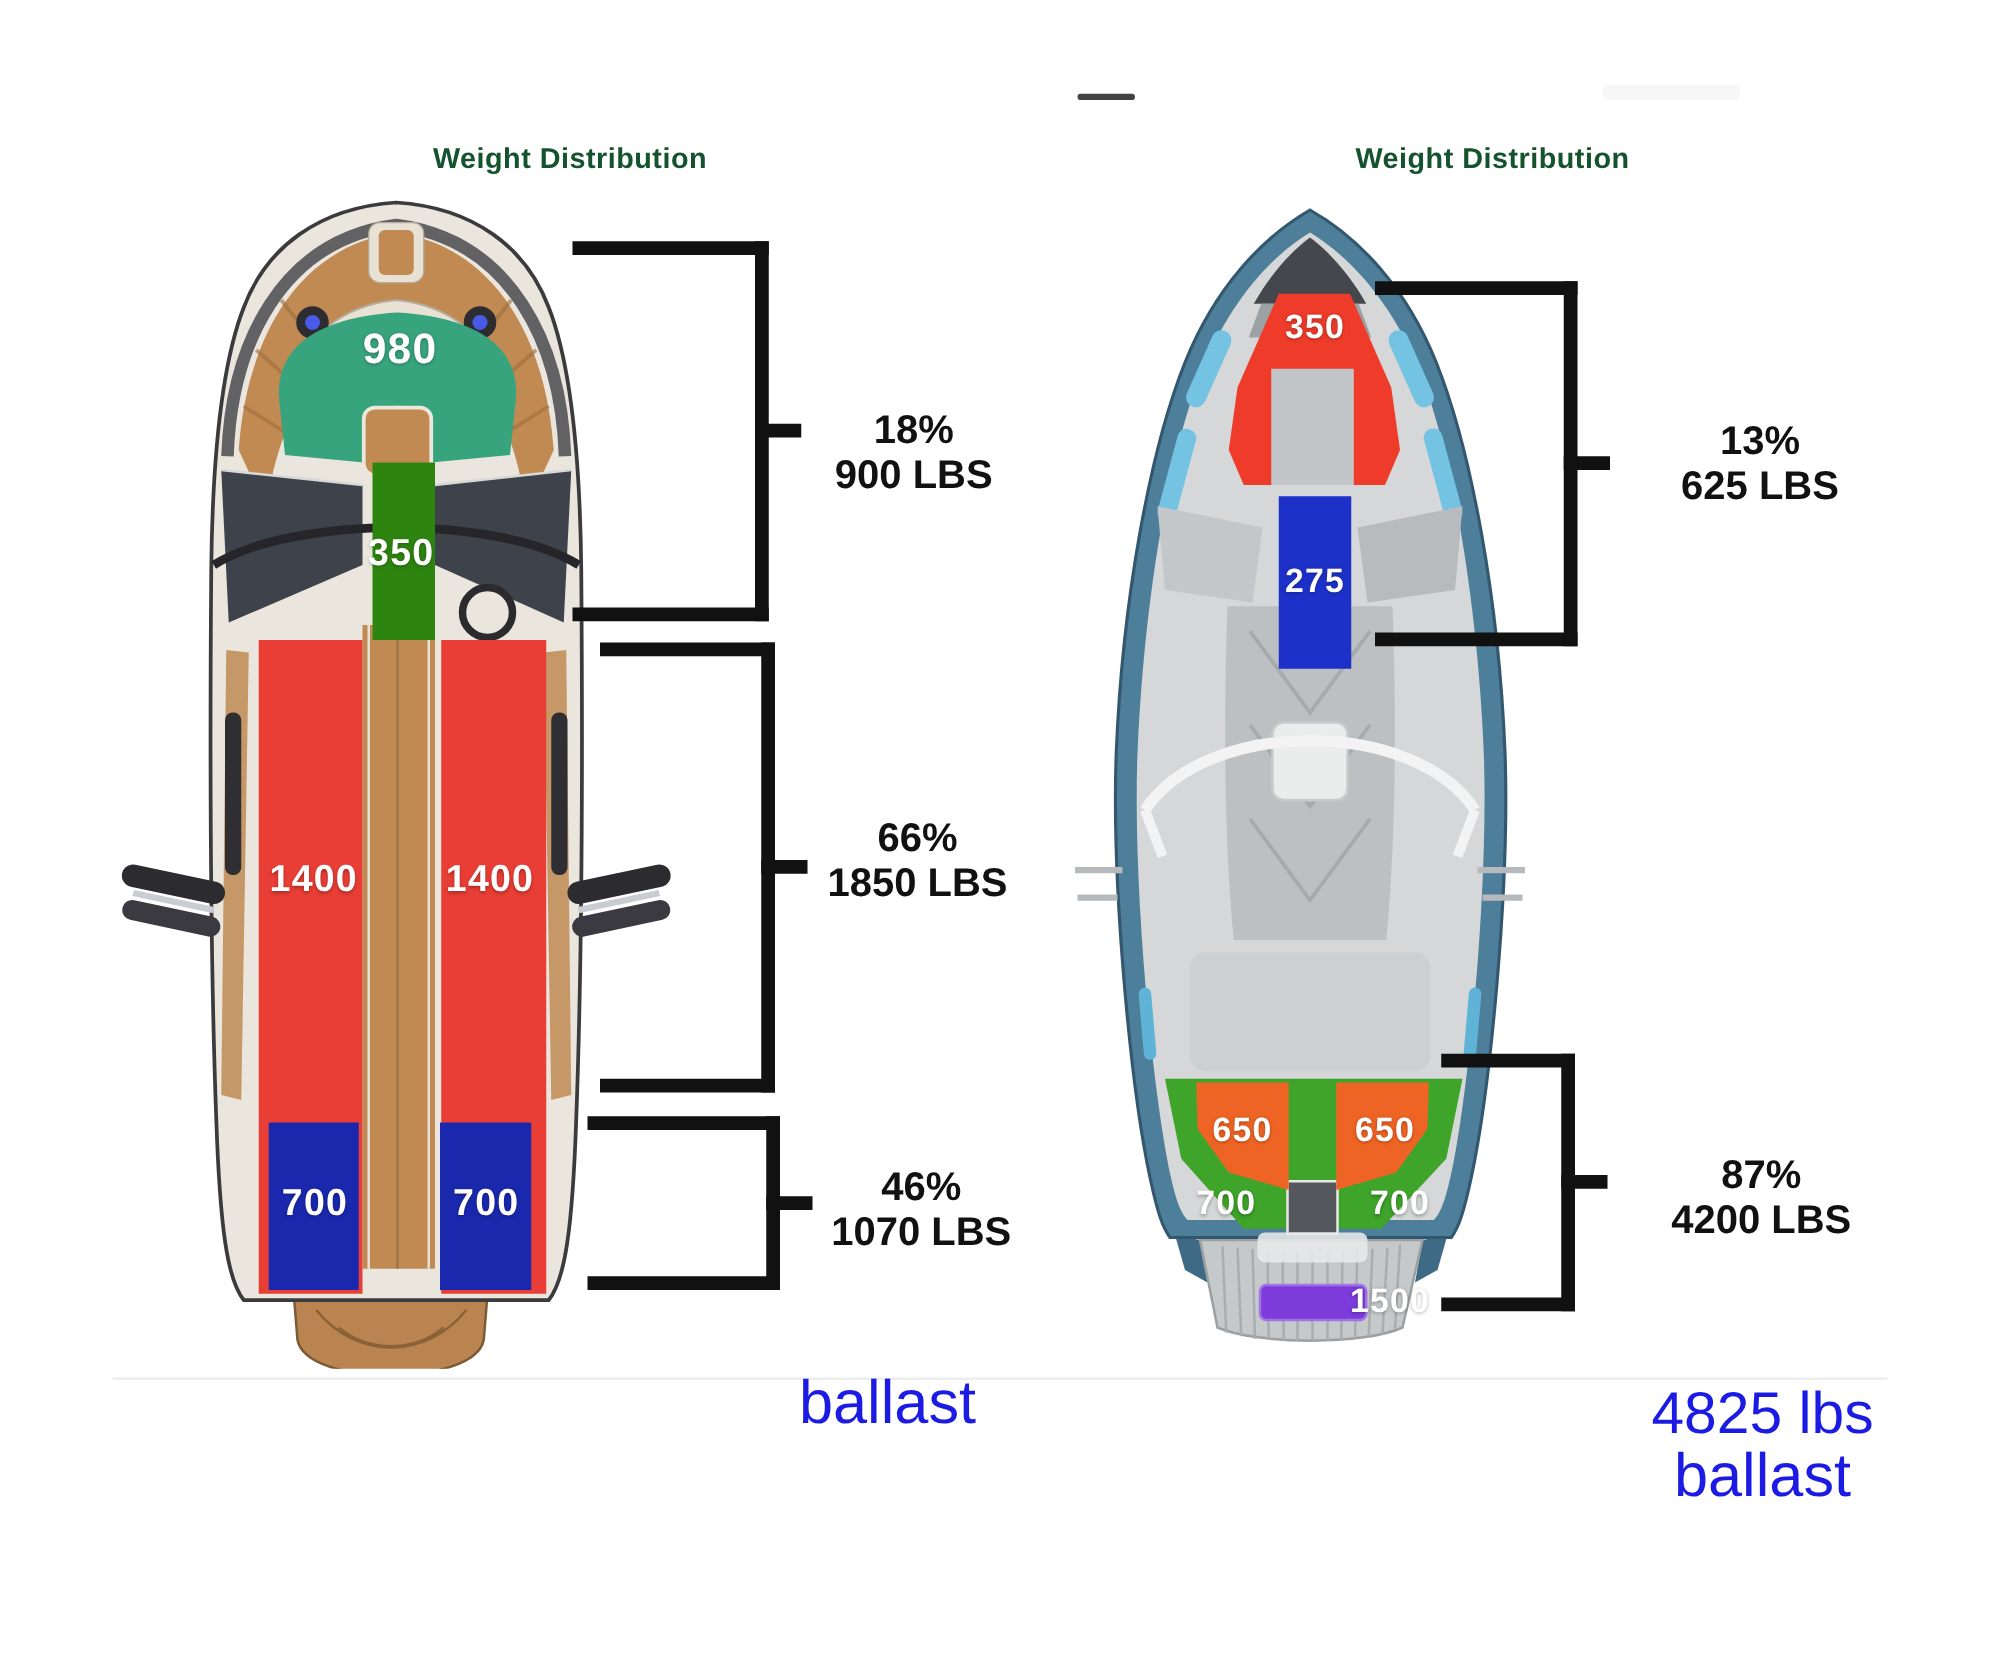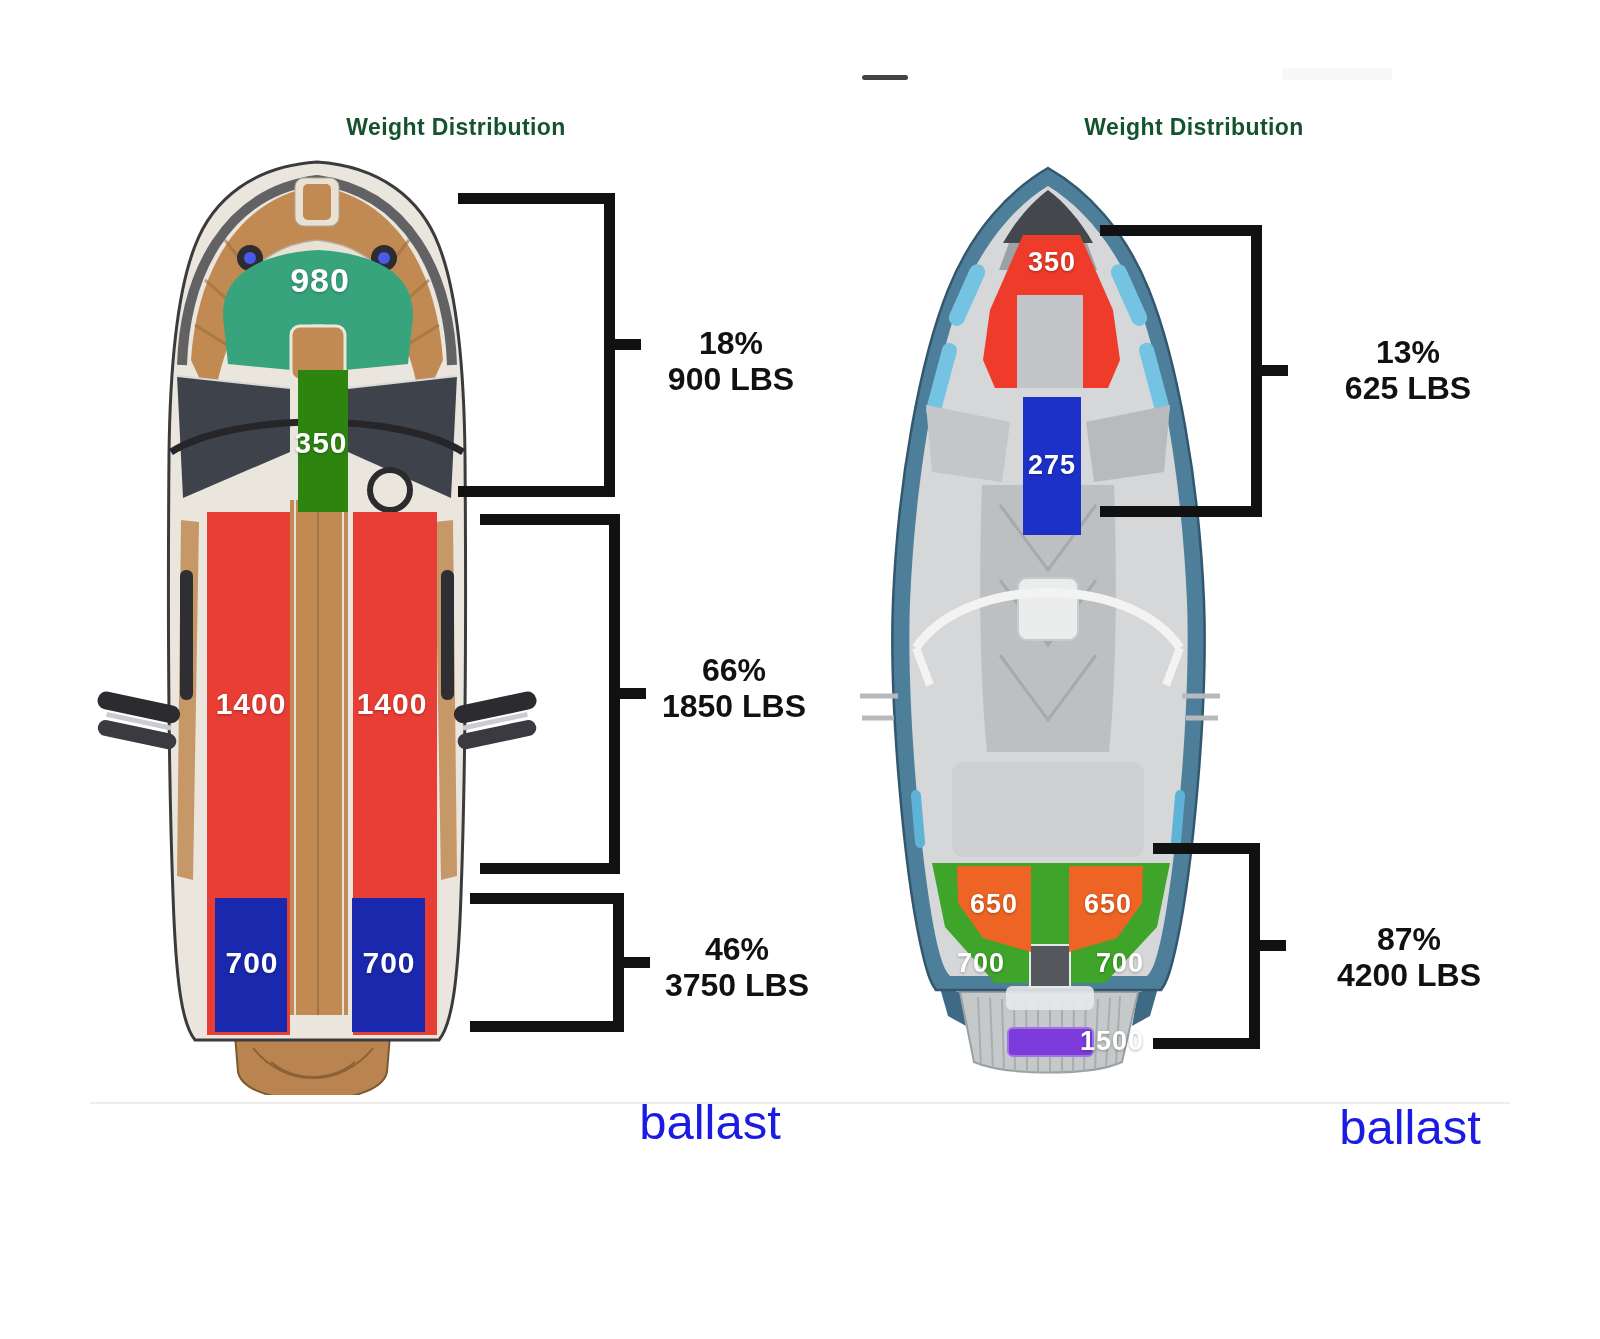--- a/index.html
+++ b/index.html
@@ -177,21 +177,21 @@
 <div class="bracket-label" style="left:734px;top:688px;">
   <div>66%</div>
   <div>1850 LBS</div>
 </div>
 
 <div class="bracket" style="left:470px;top:893px;width:154px;height:139px;">
     <div class="tick"></div>
   </div>
 <div class="bracket-label" style="left:737px;top:967px;">
   <div>46%</div>
-  <div>3750 LBS</div>
+  <div>1070 LBS</div>
 </div>
 
 <div class="bracket" style="left:1100px;top:225px;width:162px;height:292px;">
     <div class="tick"></div>
   </div>
 <div class="bracket-label" style="left:1408px;top:370px;">
   <div>13%</div>
   <div>625 LBS</div>
 </div>
 
@@ -202,14 +202,15 @@
   <div>87%</div>
   <div>4200 LBS</div>
 </div>
 
 <div class="divider" style="left:90px;top:1102px;width:1420px;height:2px;"></div>
 
 <div class="total-block" style="left:710px;top:1098px;">
   <div class="total-label">ballast</div>
 </div>
 <div class="total-block" style="left:1410px;top:1103px;">
+  <div class="total-value">4825 lbs</div>
   <div class="total-label">ballast</div>
 </div>
 
 </body></html>

